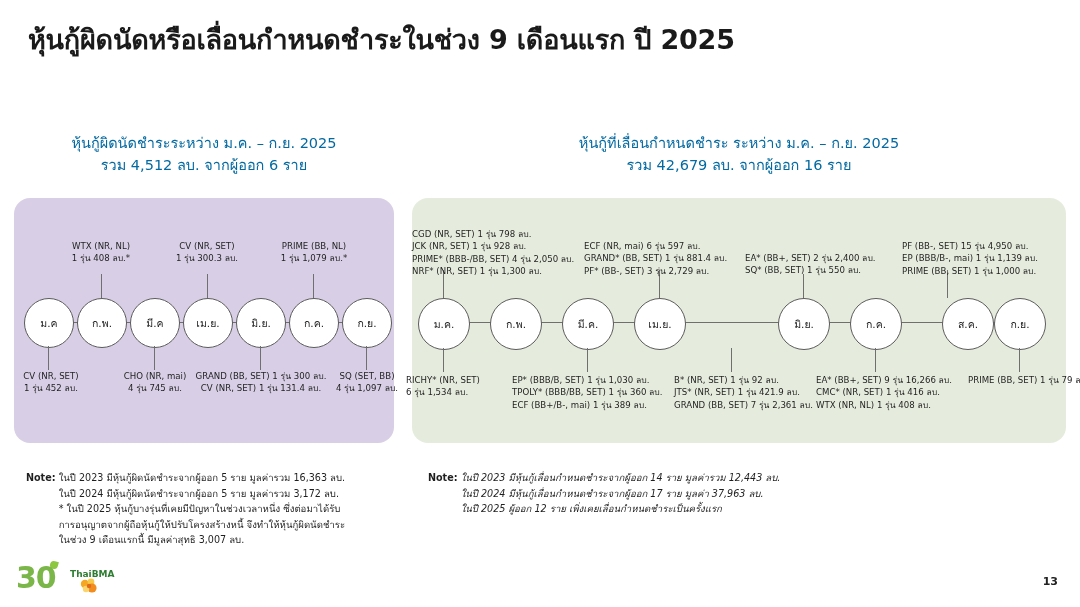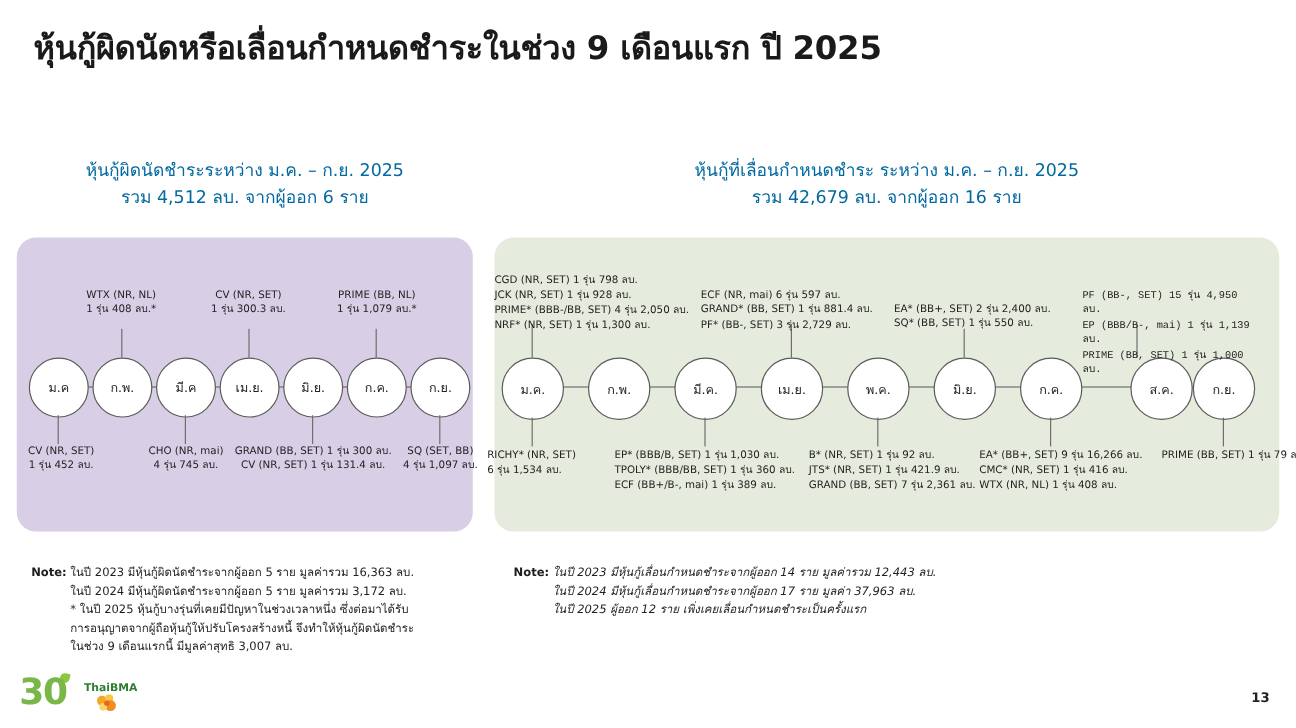--- a/index.html
+++ b/index.html
@@ -163,23 +163,20 @@
     </div>
     <div class="node" style="left:78px;top:100px;width:50px;height:50px;">
       <span>ก.พ.</span>
     </div>
     <div class="node" style="left:150px;top:100px;width:50px;height:50px;">
       <span>มี.ค.</span>
     </div>
     <div class="node" style="left:222px;top:100px;width:50px;height:50px;">
       <span>เม.ย.</span>
     </div>
-    <div class="node" style="left:294px;top:100px;width:50px;height:50px;">
-      <span>พ.ค.</span>
-    </div>
     <div class="node" style="left:366px;top:100px;width:50px;height:50px;">
       <span>มิ.ย.</span>
     </div>
     <div class="node" style="left:438px;top:100px;width:50px;height:50px;">
       <span>ก.ค.</span>
     </div>
     <div class="node" style="left:530px;top:100px;width:50px;height:50px;align-items:center;">
       <span>ส.ค.</span>
     </div>
     <div class="node" style="left:582px;top:100px;width:50px;height:50px;">
@@ -199,21 +196,21 @@
 
     <div class="anno left" style="left:0px;top:30px;width:170px;">CGD (NR, SET) 1 รุ่น 798 ลบ.
 JCK (NR, SET) 1 รุ่น 928 ลบ.
 PRIME* (BBB-/BB, SET) 4 รุ่น 2,050 ลบ.
 NRF* (NR, SET) 1 รุ่น 1,300 ลบ.</div>
     <div class="anno left" style="left:172px;top:42px;width:155px;">ECF (NR, mai) 6 รุ่น 597 ลบ.
 GRAND* (BB, SET) 1 รุ่น 881.4 ลบ.
 PF* (BB-, SET) 3 รุ่น 2,729 ลบ.</div>
     <div class="anno left" style="left:333px;top:54px;width:150px;">EA* (BB+, SET) 2 รุ่น 2,400 ลบ.
 SQ* (BB, SET) 1 รุ่น 550 ลบ.</div>
-    <div class="anno left" style="left:490px;top:42px;width:150px;font-family:Liberation Mono, monospace;">PF (BB-, SET) 15 รุ่น 4,950 ลบ.
+    <div class="anno left" style="left:490px;top:42px;width:150px;">PF (BB-, SET) 15 รุ่น 4,950 ลบ.
 EP (BBB/B-, mai) 1 รุ่น 1,139 ลบ.
 PRIME (BB, SET) 1 รุ่น 1,000 ลบ.</div>
 
     <div class="anno left" style="left:-6px;top:176px;width:110px;">RICHY* (NR, SET)
 6 รุ่น 1,534 ลบ.</div>
     <div class="anno left" style="left:100px;top:176px;width:160px;">EP* (BBB/B, SET) 1 รุ่น 1,030 ลบ.
 TPOLY* (BBB/BB, SET) 1 รุ่น 360 ลบ.
 ECF (BB+/B-, mai) 1 รุ่น 389 ลบ.</div>
     <div class="anno left" style="left:262px;top:176px;width:140px;">B* (NR, SET) 1 รุ่น 92 ลบ.
 JTS* (NR, SET) 1 รุ่น 421.9 ลบ.

